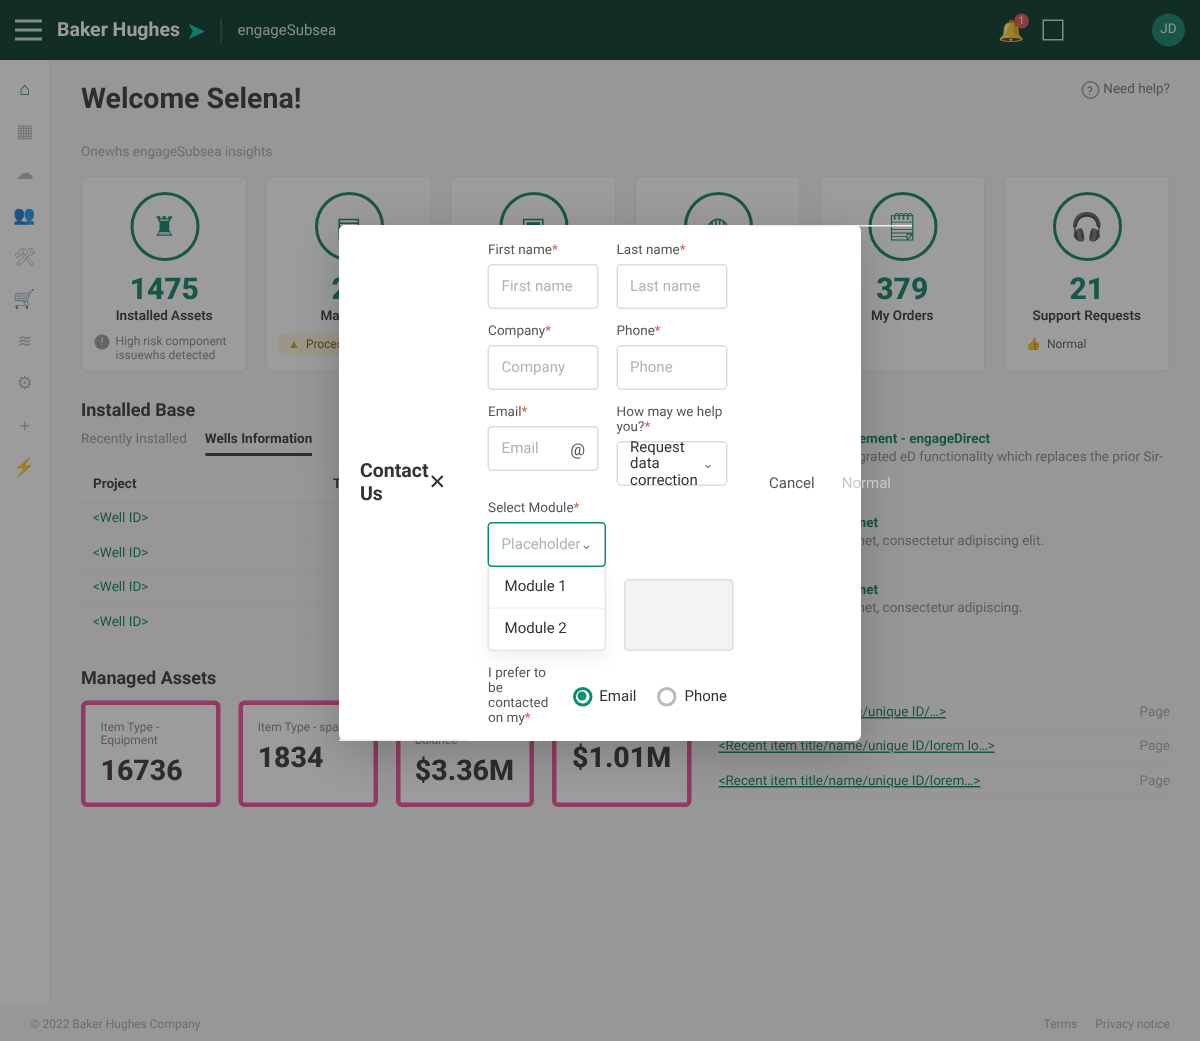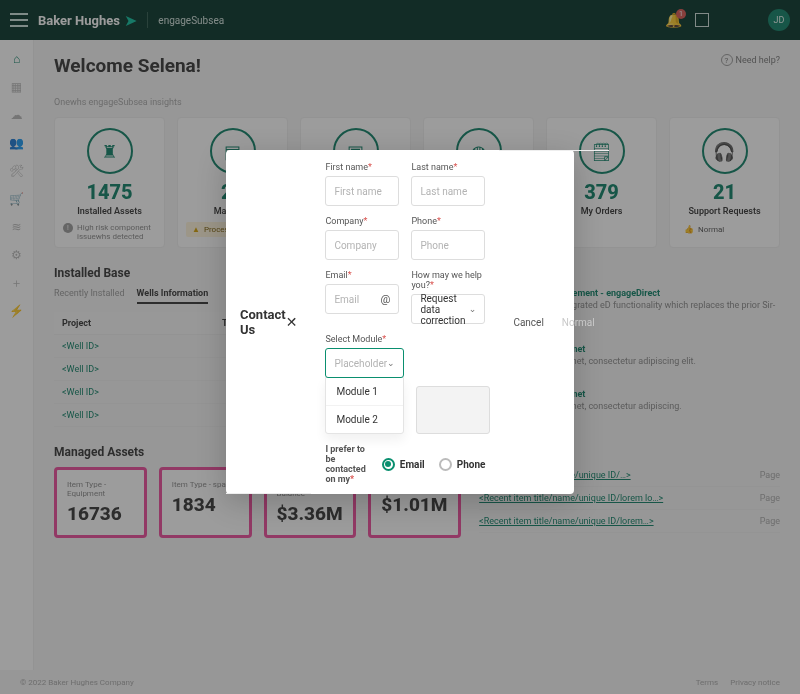--- a/index.html
+++ b/index.html
@@ -92,21 +92,21 @@
   .finput .at { color: #555; font-size: 11px; }
   .finput.select { justify-content: flex-start; cursor: pointer; }
   .finput.select .chev { color: #777; font-size: 9px; }
   .finput.select.open { border-color: #0a8f6f; }
   .dropdown { border: 1px solid #e4e4e4; border-radius: 0 0 3px 3px; margin-top: -1px; box-shadow: 0 6px 12px rgba(0,0,0,0.06); background: #fff; }
   .dropdown .opt { padding: 8px 10px; font-size: 10px; color: #333; border-bottom: 1px solid #f2f2f2; cursor: pointer; }
   .dropdown .opt:last-child { border-bottom: none; }
 
   .textareaph { height: 48px; border: 1px solid #ddd; border-radius: 3px; background: #f3f3f3; }
 
-  .radios { display: flex; align-items: center; gap: 14px; margin-top: 6px; font-weight: bold; }
+  .radios { display: flex; align-items: center; gap: 14px; margin-top: 6px; }
   .radios .flabel { margin-bottom: 0; margin-right: 2px; }
   .radio { display: flex; align-items: center; gap: 5px; font-size: 10px; color: #333; }
   .rd { width: 13px; height: 13px; border: 2px solid #bbb; border-radius: 50%; display: flex; align-items: center; justify-content: center; }
   .rd.on { border-color: #0a8f6f; }
   .rd.on::after { content: ""; width: 6px; height: 6px; background: #0a8f6f; border-radius: 50%; }
 
   .m-foot { border-top: 1px solid #eee; padding: 10px 14px; display: flex; justify-content: flex-end; gap: 18px; }
   .m-foot .btn { font-size: 10px; cursor: pointer; background: none; border: none; }
   .m-foot .cancel { color: #555; }
   .m-foot .submit { color: #c9c9c9; }

